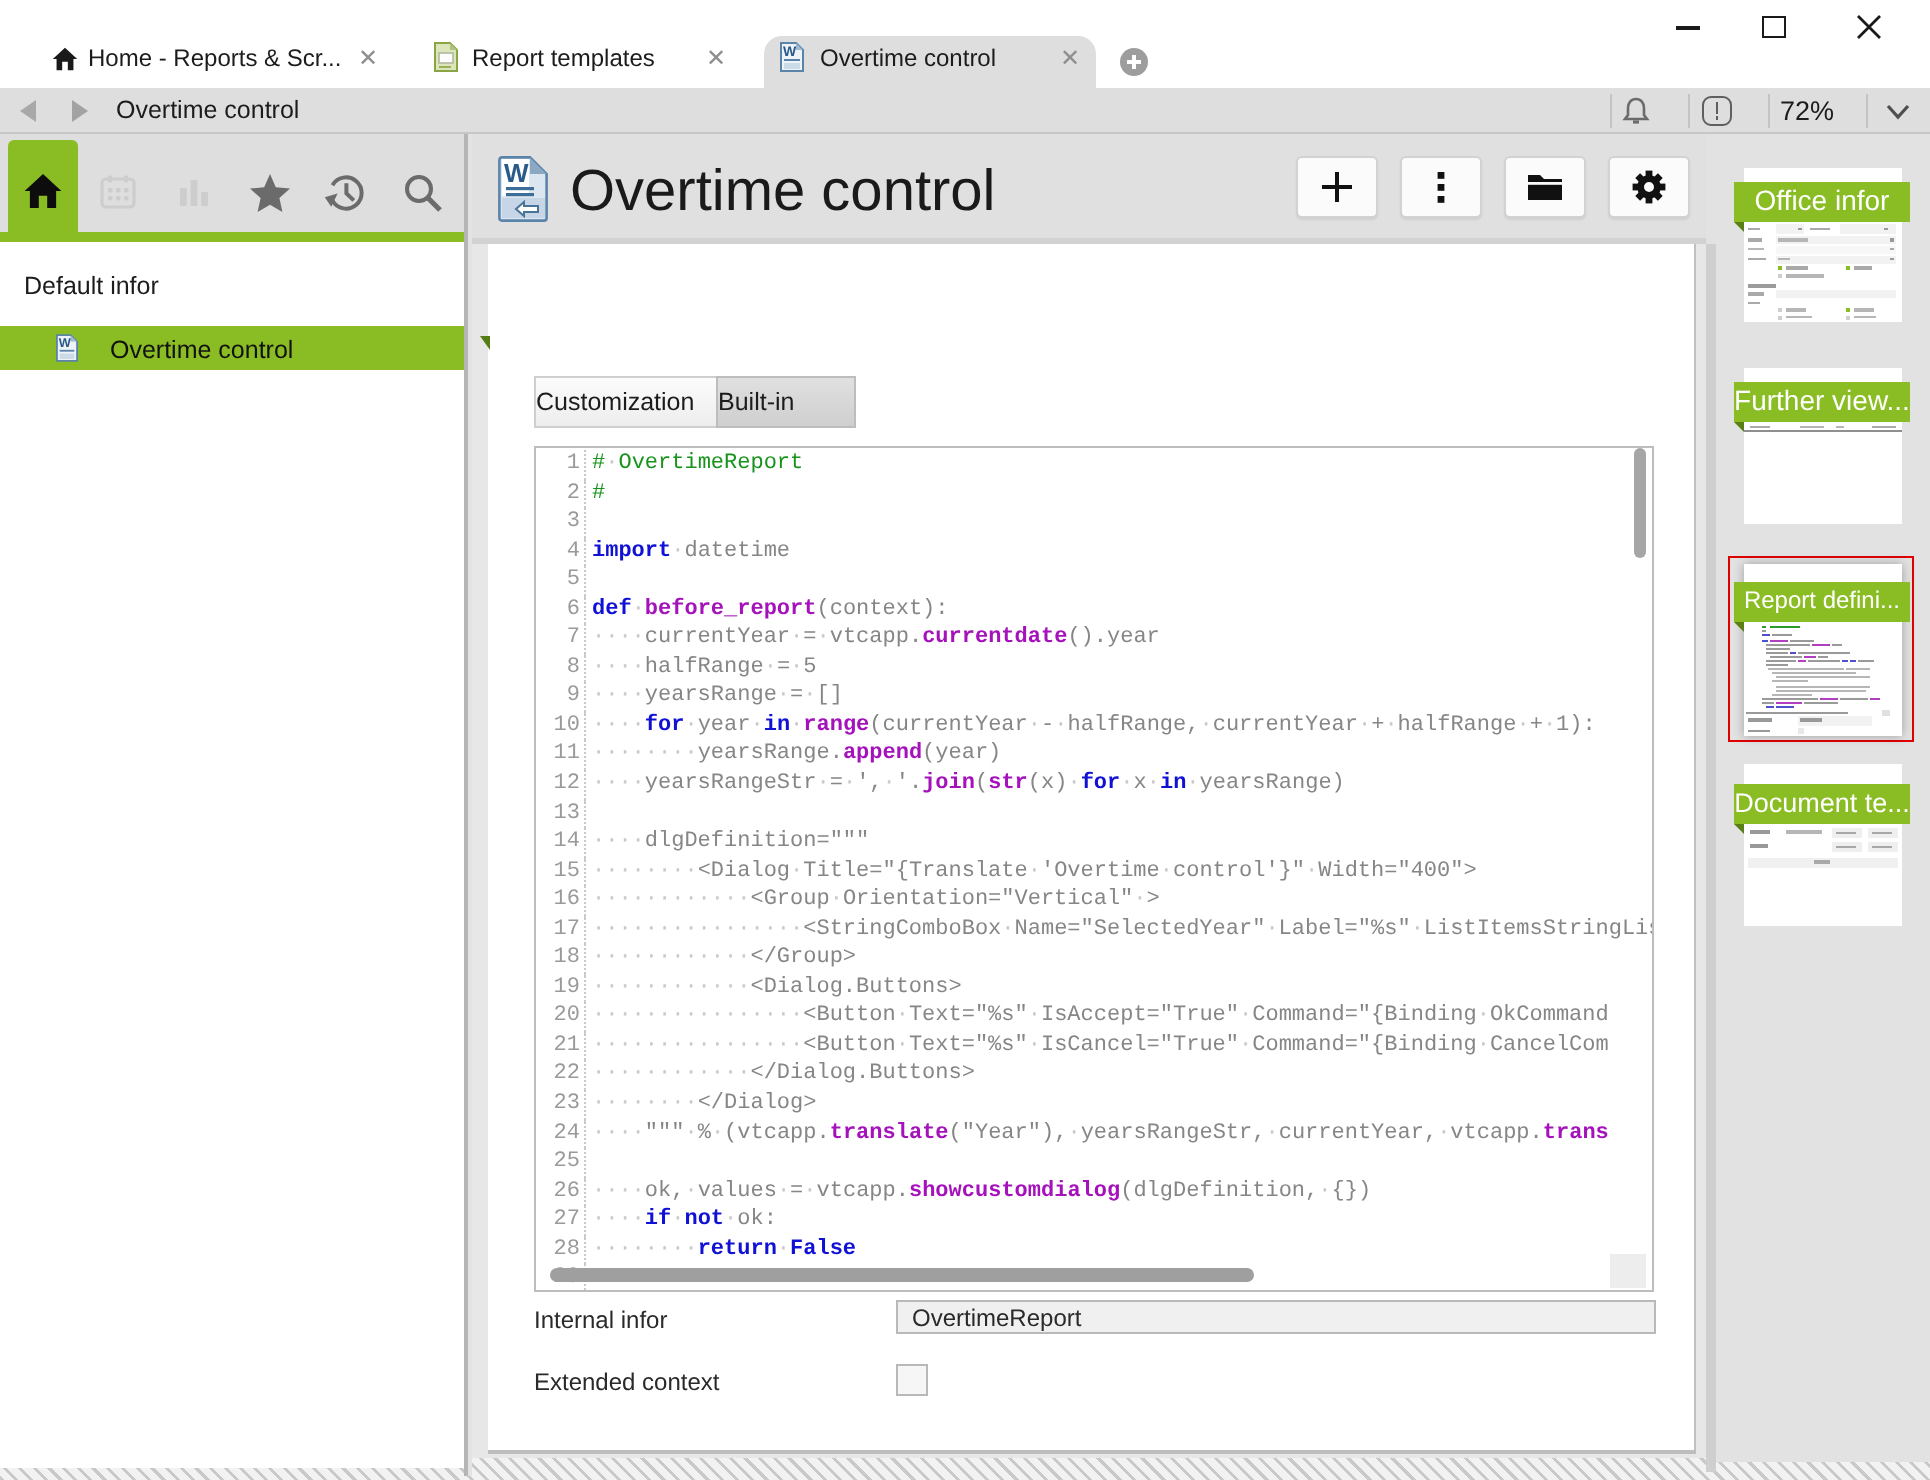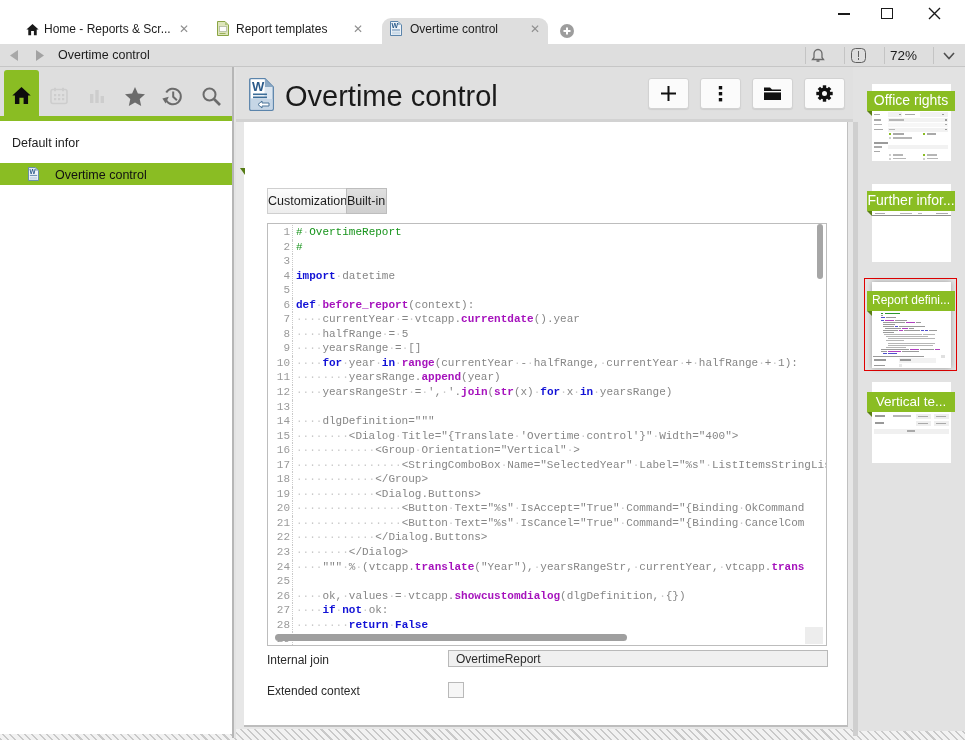--- a/index.html
+++ b/index.html
@@ -48,21 +48,21 @@
 
   
   .ribbon { position:absolute; color:#fff; }
   .fold { position:absolute; background:#567c15; clip-path:polygon(0 0,100% 0,100% 100%); }
 
   
   .ctab { position:absolute; top:66px; height:26px; font-size:12.5px; color:#1c1c1c;
           line-height:25px; }
   #ctab1 { left:23px; width:95px; background:linear-gradient(#fcfcfc,#ededed);
            border:1px solid #cfcfcf; border-right:none; }
-  #ctab2 { left:102px; width:41px; background:linear-gradient(#e0e0e0,#cfcfcf);
+  #ctab2 { left:114px; width:70px; background:linear-gradient(#e0e0e0,#cfcfcf);
            border:1px solid #bdbdbd; }
 
   
   #editor { left:23px; top:101px; width:560px; height:423px; background:#fff;
             border:1px solid #bdbdbd; overflow:hidden; position:absolute; }
   #code { position:absolute; left:0; top:1px; font-family:"Liberation Mono",monospace;
           font-size:11px; line-height:14.55px; white-space:pre; }
   .ln { display:inline-block; width:25px; text-align:right; color:#9a9a9a;
         border-right:1px dotted #c9c9c9; padding-right:2px; margin-right:3px; }
   .cd { color:#c9c9c9; } 
@@ -291,30 +291,30 @@
     <div class="ctab" id="ctab1">Customization</div>
     <div class="ctab" id="ctab2">Built-in</div>
 
     <div id="editor">
       <div id="code"><div><span class="ln">1</span><span class="cc">#</span><span class="cd">·</span><span class="cc">OvertimeReport</span></div><div><span class="ln">2</span><span class="cc">#</span></div><div><span class="ln">3</span></div><div><span class="ln">4</span><span class="ck">import</span><span class="cd">·</span><span class="cg">datetime</span></div><div><span class="ln">5</span></div><div><span class="ln">6</span><span class="ck">def</span><span class="cd">·</span><span class="cf">before_report</span><span class="cg">(context):</span></div><div><span class="ln">7</span><span class="cd">····</span><span class="cg">currentYear</span><span class="cd">·</span><span class="cg">=</span><span class="cd">·</span><span class="cg">vtcapp.</span><span class="cf">currentdate</span><span class="cg">().year</span></div><div><span class="ln">8</span><span class="cd">····</span><span class="cg">halfRange</span><span class="cd">·</span><span class="cg">=</span><span class="cd">·</span><span class="cg">5</span></div><div><span class="ln">9</span><span class="cd">····</span><span class="cg">yearsRange</span><span class="cd">·</span><span class="cg">=</span><span class="cd">·</span><span class="cg">[]</span></div><div><span class="ln">10</span><span class="cd">····</span><span class="ck">for</span><span class="cd">·</span><span class="cg">year</span><span class="cd">·</span><span class="ck">in</span><span class="cd">·</span><span class="cf">range</span><span class="cg">(currentYear</span><span class="cd">·</span><span class="cg">-</span><span class="cd">·</span><span class="cg">halfRange,</span><span class="cd">·</span><span class="cg">currentYear</span><span class="cd">·</span><span class="cg">+</span><span class="cd">·</span><span class="cg">halfRange</span><span class="cd">·</span><span class="cg">+</span><span class="cd">·</span><span class="cg">1):</span></div><div><span class="ln">11</span><span class="cd">········</span><span class="cg">yearsRange.</span><span class="cf">append</span><span class="cg">(year)</span></div><div><span class="ln">12</span><span class="cd">····</span><span class="cg">yearsRangeStr</span><span class="cd">·</span><span class="cg">=</span><span class="cd">·</span><span class="cg">',</span><span class="cd">·</span><span class="cg">'.</span><span class="cf">join</span><span class="cg">(</span><span class="cf">str</span><span class="cg">(x)</span><span class="cd">·</span><span class="ck">for</span><span class="cd">·</span><span class="cg">x</span><span class="cd">·</span><span class="ck">in</span><span class="cd">·</span><span class="cg">yearsRange)</span></div><div><span class="ln">13</span></div><div><span class="ln">14</span><span class="cd">····</span><span class="cg">dlgDefinition="""</span></div><div><span class="ln">15</span><span class="cd">········</span><span class="cg">&lt;Dialog</span><span class="cd">·</span><span class="cg">Title="{Translate</span><span class="cd">·</span><span class="cg">'Overtime</span><span class="cd">·</span><span class="cg">control'}"</span><span class="cd">·</span><span class="cg">Width="400"&gt;</span></div><div><span class="ln">16</span><span class="cd">············</span><span class="cg">&lt;Group</span><span class="cd">·</span><span class="cg">Orientation="Vertical"</span><span class="cd">·</span><span class="cg">&gt;</span></div><div><span class="ln">17</span><span class="cd">················</span><span class="cg">&lt;StringComboBox</span><span class="cd">·</span><span class="cg">Name="SelectedYear"</span><span class="cd">·</span><span class="cg">Label="%s"</span><span class="cd">·</span><span class="cg">ListItemsStringList="{Binding</span></div><div><span class="ln">18</span><span class="cd">············</span><span class="cg">&lt;/Group&gt;</span></div><div><span class="ln">19</span><span class="cd">············</span><span class="cg">&lt;Dialog.Buttons&gt;</span></div><div><span class="ln">20</span><span class="cd">················</span><span class="cg">&lt;Button</span><span class="cd">·</span><span class="cg">Text="%s"</span><span class="cd">·</span><span class="cg">IsAccept="True"</span><span class="cd">·</span><span class="cg">Command="{Binding</span><span class="cd">·</span><span class="cg">OkCommand</span></div><div><span class="ln">21</span><span class="cd">················</span><span class="cg">&lt;Button</span><span class="cd">·</span><span class="cg">Text="%s"</span><span class="cd">·</span><span class="cg">IsCancel="True"</span><span class="cd">·</span><span class="cg">Command="{Binding</span><span class="cd">·</span><span class="cg">CancelCom</span></div><div><span class="ln">22</span><span class="cd">············</span><span class="cg">&lt;/Dialog.Buttons&gt;</span></div><div><span class="ln">23</span><span class="cd">········</span><span class="cg">&lt;/Dialog&gt;</span></div><div><span class="ln">24</span><span class="cd">····</span><span class="cg">"""</span><span class="cd">·</span><span class="cg">%</span><span class="cd">·</span><span class="cg">(vtcapp.</span><span class="cf">translate</span><span class="cg">("Year"),</span><span class="cd">·</span><span class="cg">yearsRangeStr,</span><span class="cd">·</span><span class="cg">currentYear,</span><span class="cd">·</span><span class="cg">vtcapp.</span><span class="cf">trans</span></div><div><span class="ln">25</span></div><div><span class="ln">26</span><span class="cd">····</span><span class="cg">ok,</span><span class="cd">·</span><span class="cg">values</span><span class="cd">·</span><span class="cg">=</span><span class="cd">·</span><span class="cg">vtcapp.</span><span class="cf">showcustomdialog</span><span class="cg">(dlgDefinition,</span><span class="cd">·</span><span class="cg">{})</span></div><div><span class="ln">27</span><span class="cd">····</span><span class="ck">if</span><span class="cd">·</span><span class="ck">not</span><span class="cd">·</span><span class="cg">ok:</span></div><div><span class="ln">28</span><span class="cd">········</span><span class="ck">return</span><span class="cd">·</span><span class="ck">False</span></div><div><span class="ln">29</span></div></div>
       <div id="vthumb"></div>
       <div id="corner"></div>
       <div id="hthumb"></div>
     </div>
 
-    <div class="flabel" style="top:531px">Internal join</div>
+    <div class="flabel" style="top:531px">Internal infor</div>
     <div id="fname">OvertimeReport</div>
     <div class="flabel" style="top:562px">Extended context</div>
     <div id="fcheck"></div>
   </div>
 
   
   <div class="abs" id="rside">
     <div class="page" style="top:17px;height:77px"></div>
-    <div class="rrib green" style="top:24px">Office rights</div>
+    <div class="rrib green" style="top:24px">Office infor</div>
     <div class="rfold" style="top:44px"></div>
     <div class="mini" id="mini1" style="top: 44.5px; height: 49px;">
         <div style="left:2px;top:2px;width:6px;height:1.5px;background:#a9a9a9"></div>
         <div style="left:16px;top:0.5px;width:14px;height:4.5px;background:#f2f2f2"></div>
         <div style="left:27px;top:2px;width:2px;height:1.2px;background:#999"></div>
         <div style="left:33px;top:2px;width:10px;height:1.5px;background:#a9a9a9"></div>
         <div style="left:48px;top:0.5px;width:28px;height:4.5px;background:#f2f2f2"></div>
         <div style="left:70px;top:2px;width:2px;height:1.2px;background:#999"></div>
         <div style="left:2px;top:7.5px;width:7px;height:1.5px;background:#a9a9a9"></div>
         <div style="left:16px;top:6px;width:60px;height:4.5px;background:#f2f2f2"></div>
@@ -341,21 +341,21 @@
         <div style="left:21px;top:42.5px;width:10px;height:1.5px;background:#b6b6b6"></div>
         <div style="left:51px;top:42.5px;width:2px;height:2px;background:#8abd23"></div>
         <div style="left:55px;top:42.5px;width:10px;height:1.5px;background:#b6b6b6"></div>
         <div style="left:17px;top:46px;width:2px;height:2px;background:#cfcfcf"></div>
         <div style="left:21px;top:46px;width:13px;height:1.5px;background:#b6b6b6"></div>
         <div style="left:51px;top:46px;width:2px;height:2px;background:#cfcfcf"></div>
         <div style="left:55px;top:46px;width:11px;height:1.5px;background:#b6b6b6"></div>
       </div>
 
     <div class="page" style="top:117px;height:78px"></div>
-    <div class="rrib green" style="top:124px">Further infor...</div>
+    <div class="rrib green" style="top:124px">Further view...</div>
     <div class="rfold" style="top:144px"></div>
     <div class="mini" id="mini2" style="top: 145px; height: 6px;">
         <div style="left:3px;top:0.5px;width:10px;height:1.5px;background:#a9a9a9"></div>
         <div style="left:28px;top:0.5px;width:12px;height:1.5px;background:#b6b6b6"></div>
         <div style="left:46px;top:0.5px;width:4px;height:1.5px;background:#b6b6b6"></div>
         <div style="left:64px;top:0.5px;width:12px;height:1.5px;background:#a9a9a9"></div>
         <div style="left:0px;top:3.2px;width:79px;height:1px;background:#8f8f8f"></div>
       </div>
 
     <div class="abs" style="left:11px;top:211px;width:93px;height:93px;border:1.5px solid #e00000"></div>
@@ -408,21 +408,21 @@
         <div style="left:1px;top:42.5px;width:51px;height:1.4px;background:#9a9a9a"></div>
         <div style="left:69px;top:41.5px;width:4px;height:3px;background:#e0e0e0"></div>
         <div style="left:2px;top:46px;width:12px;height:1.5px;background:#999"></div>
         <div style="left:27px;top:45px;width:37px;height:4.5px;background:#f2f2f2"></div>
         <div style="left:28px;top:46.2px;width:11px;height:1.5px;background:#999"></div>
         <div style="left:2px;top:51.5px;width:11px;height:1.5px;background:#999"></div>
         <div style="left:27px;top:51px;width:3px;height:3px;background:#e8e8e8"></div>
       </div>
 
     <div class="page" style="top:315px;height:81px"></div>
-    <div class="rrib green" style="top:325px;font-size:13.5px">Vertical te...</div>
+    <div class="rrib green" style="top:325px;font-size:13.5px">Document te...</div>
     <div class="rfold" style="top:345px"></div>
     <div class="mini" id="mini4" style="top: 347px; height: 49px;">
         <div style="left:3px;top:1px;width:10px;height:1.5px;background:#999"></div>
         <div style="left:21px;top:1px;width:18px;height:1.5px;background:#b6b6b6"></div>
         <div style="left:44px;top:0px;width:15px;height:5px;background:#efefef"></div>
         <div style="left:46px;top:1.5px;width:10px;height:1.5px;background:#a9a9a9"></div>
         <div style="left:62px;top:0px;width:15px;height:5px;background:#efefef"></div>
         <div style="left:64px;top:1.5px;width:10px;height:1.5px;background:#a9a9a9"></div>
         <div style="left:3px;top:8px;width:9px;height:1.5px;background:#999"></div>
         <div style="left:44px;top:7px;width:15px;height:5px;background:#efefef"></div>

